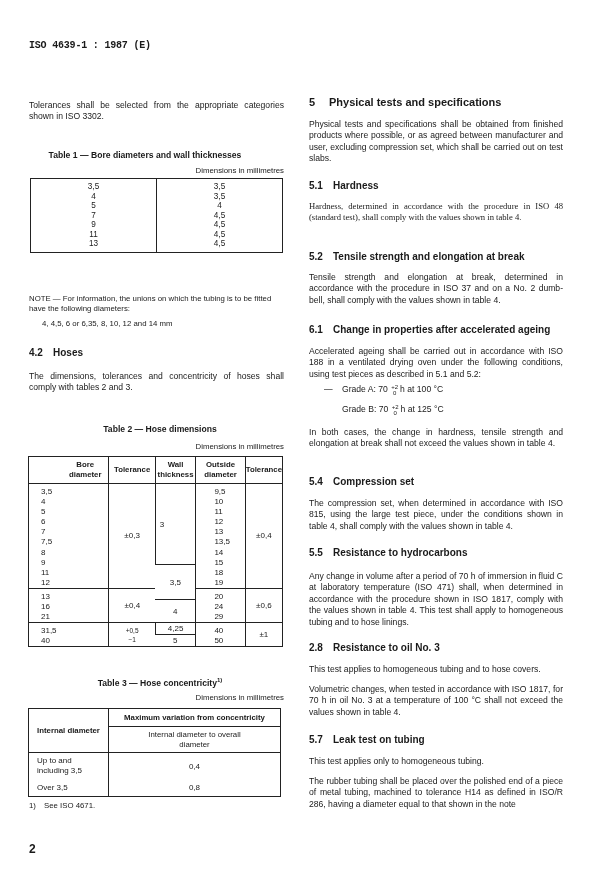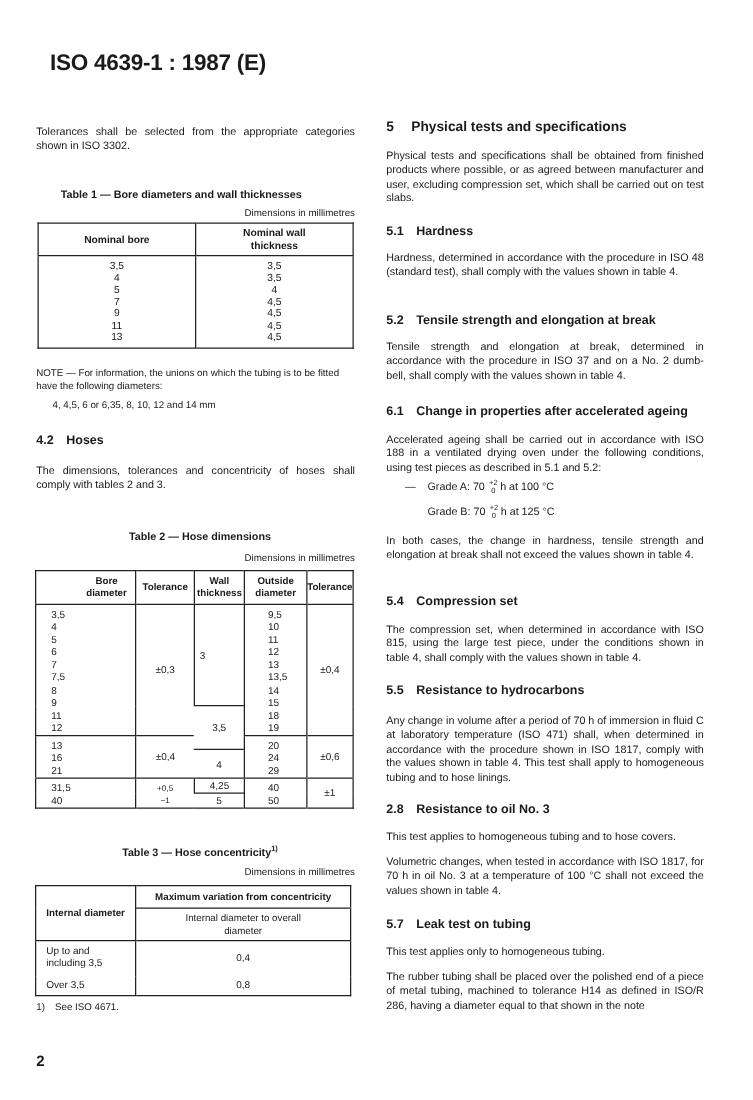--- a/index.html
+++ b/index.html
@@ -1,21 +1,21 @@
 <!DOCTYPE html>
 <html><head>
 <meta charset="utf-8">
 <style>
   html, body { margin: 0; padding: 0; }
   body {
     width: 602px; height: 880px; background: #ffffff; position: relative; overflow: hidden;
     font-family: "Liberation Sans", sans-serif; color: #1a1a1a;
   }
   .abs { position: absolute; }
-  .header { left: 40px; top: 40px; font-size: 18px; font-weight: bold; letter-spacing: -0.2px; }
+  .header { left: 29px; top: 40px; font-size: 10px; font-weight: bold; letter-spacing: -0.2px; font-family: Liberation Mono, monospace; }
   .para { font-size: 8.6px; line-height: 11.4px; text-align: justify; }
   .left-col { left: 29px; width: 255px; }
   .right-col { left: 309px; width: 254px; }
   .caption { font-size: 8.6px; font-weight: bold; text-align: center; }
   .dimnote { font-size: 7.8px; text-align: right; }
   .h1 { font-size: 11px; font-weight: bold; }
   .h2 { font-size: 10px; font-weight: bold; }
   .h1 .num, .h2 .num { display: inline-block; width: 20px; }
   .h2 .num { width: 24px; }
   table { border-collapse: collapse; font-size: 8.2px; }
@@ -45,24 +45,20 @@
 
 <div class="abs header">ISO 4639-1 : 1987 (E)</div>
 
 <div class="abs para left-col" style="top:100px;">Tolerances shall be selected from the appropriate categories shown in ISO 3302.</div>
 
 <div class="abs caption left-col" style="top:150px; left:29px; width:232px;">Table 1 — Bore diameters and wall thicknesses</div>
 <div class="abs dimnote left-col" style="top:166px;">Dimensions in millimetres</div>
 
 <table class="abs t1">
   <tbody>
-      <tr>
-    <th style="width:50%;">Nominal bore</th>
-    <th><span style="display:inline-block; width:80px;">Nominal wall thickness</span></th>
-  </tr>
   <tr>
     <td style="white-space:pre-line;">3,5
 4
 5
 7
 9
 11
 13</td>
     <td style="white-space:pre-line;">3,5
 3,5
@@ -189,21 +185,21 @@
 <div class="abs footer-num">2</div>
 
 <div class="abs h1 right-col" style="top:96px;">
   <span class="num">5</span><span>Physical tests and specifications</span>
 </div>
 <div class="abs para right-col" style="top:119px;">Physical tests and specifications shall be obtained from finished products where possible, or as agreed between manufacturer and user, excluding compression set, which shall be carried out on test slabs.</div>
 
 <div class="abs h2 right-col" style="top:180px;">
   <span class="num">5.1</span><span>Hardness</span>
 </div>
-<div class="abs para right-col" style="top:201px;">Hardness, determined in accordance with the procedure in ISO 48 (standard test), shall comply with the values shown in table 4.</div>
+<div class="abs para right-col" style="top:201px;font-family:Liberation Serif, serif;">Hardness, determined in accordance with the procedure in ISO 48 (standard test), shall comply with the values shown in table 4.</div>
 
 <div class="abs h2 right-col" style="top:251px;">
   <span class="num">5.2</span><span>Tensile strength and elongation at break</span>
 </div>
 <div class="abs para right-col" style="top:272px;">Tensile strength and elongation at break, determined in accordance with the procedure in ISO 37 and on a No. 2 dumb-bell, shall comply with the values shown in table 4.</div>
 
 <div class="abs h2 right-col" style="top:324px;">
   <span class="num">6.1</span><span>Change in properties after accelerated ageing</span>
 </div>
 <div class="abs para right-col" style="top:346px;">Accelerated ageing shall be carried out in accordance with ISO 188 in a ventilated drying oven under the following conditions, using test pieces as described in 5.1 and 5.2:</div>

